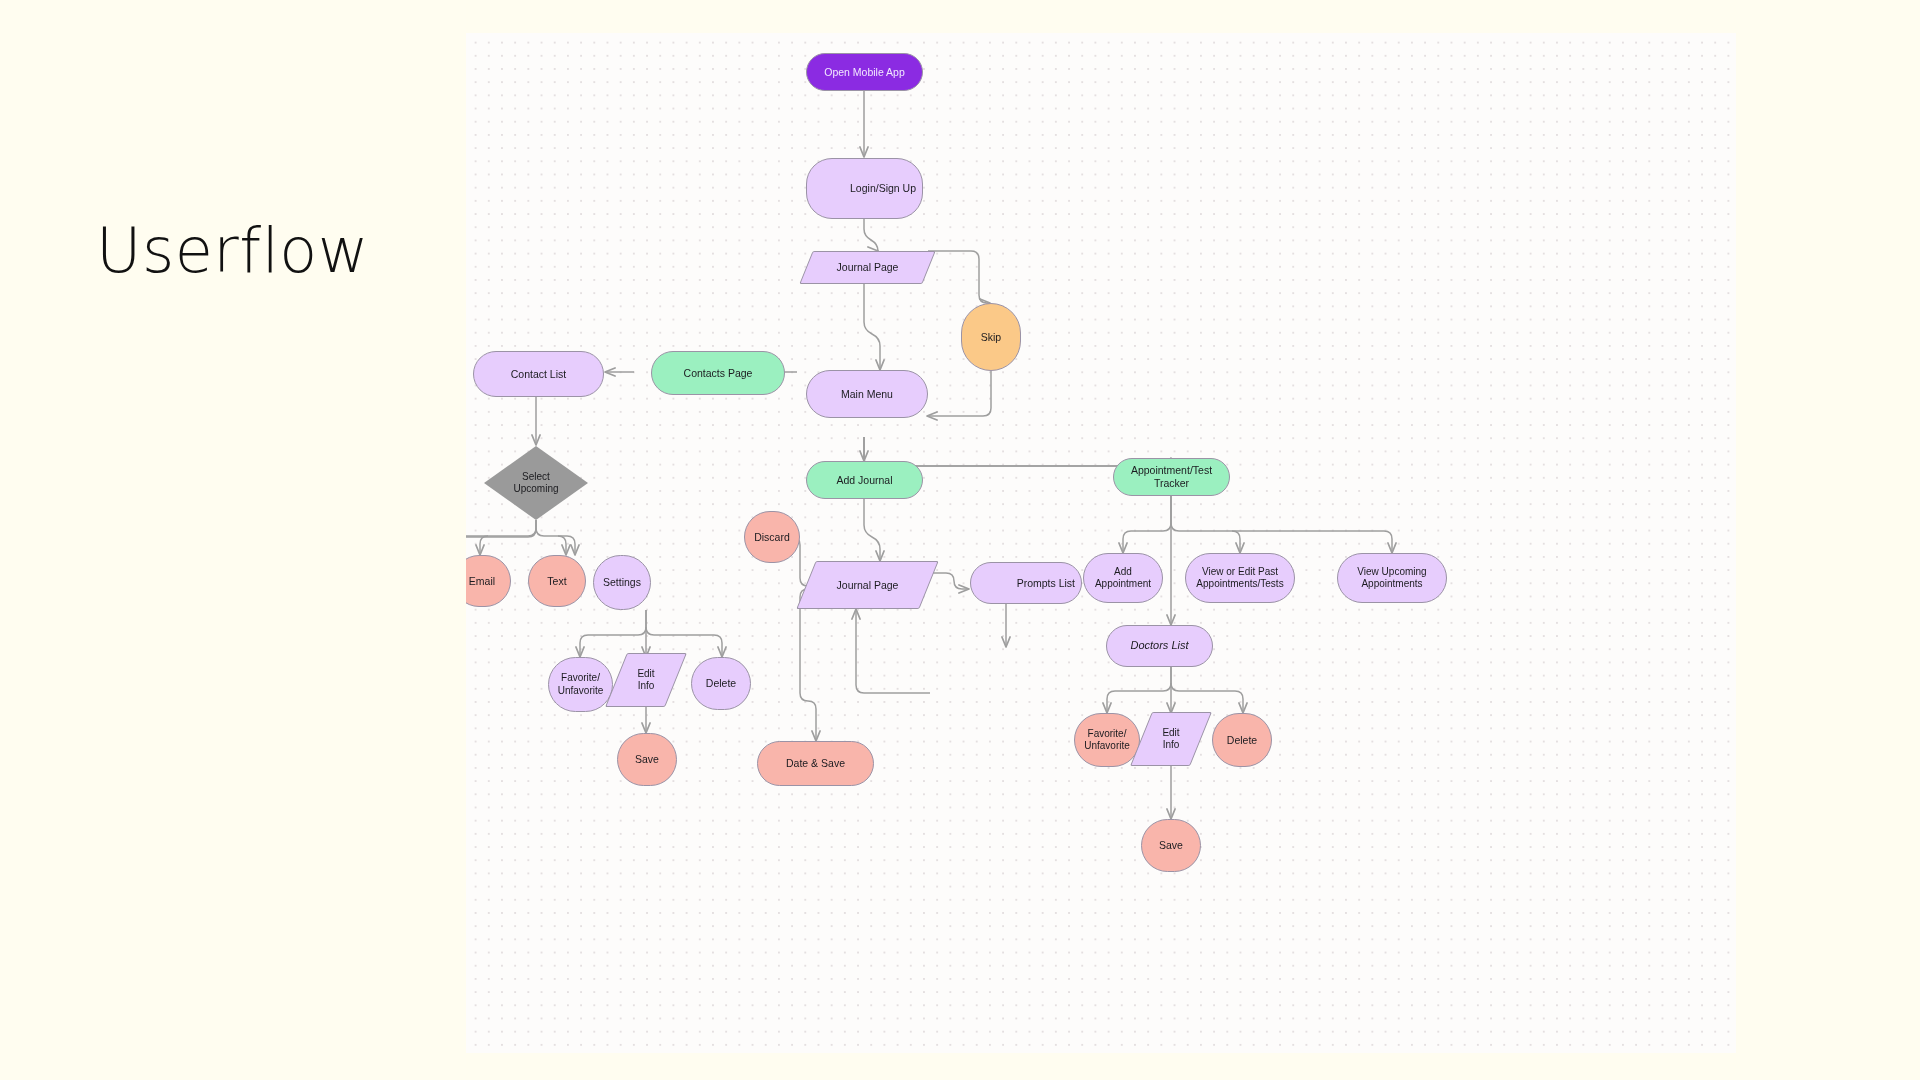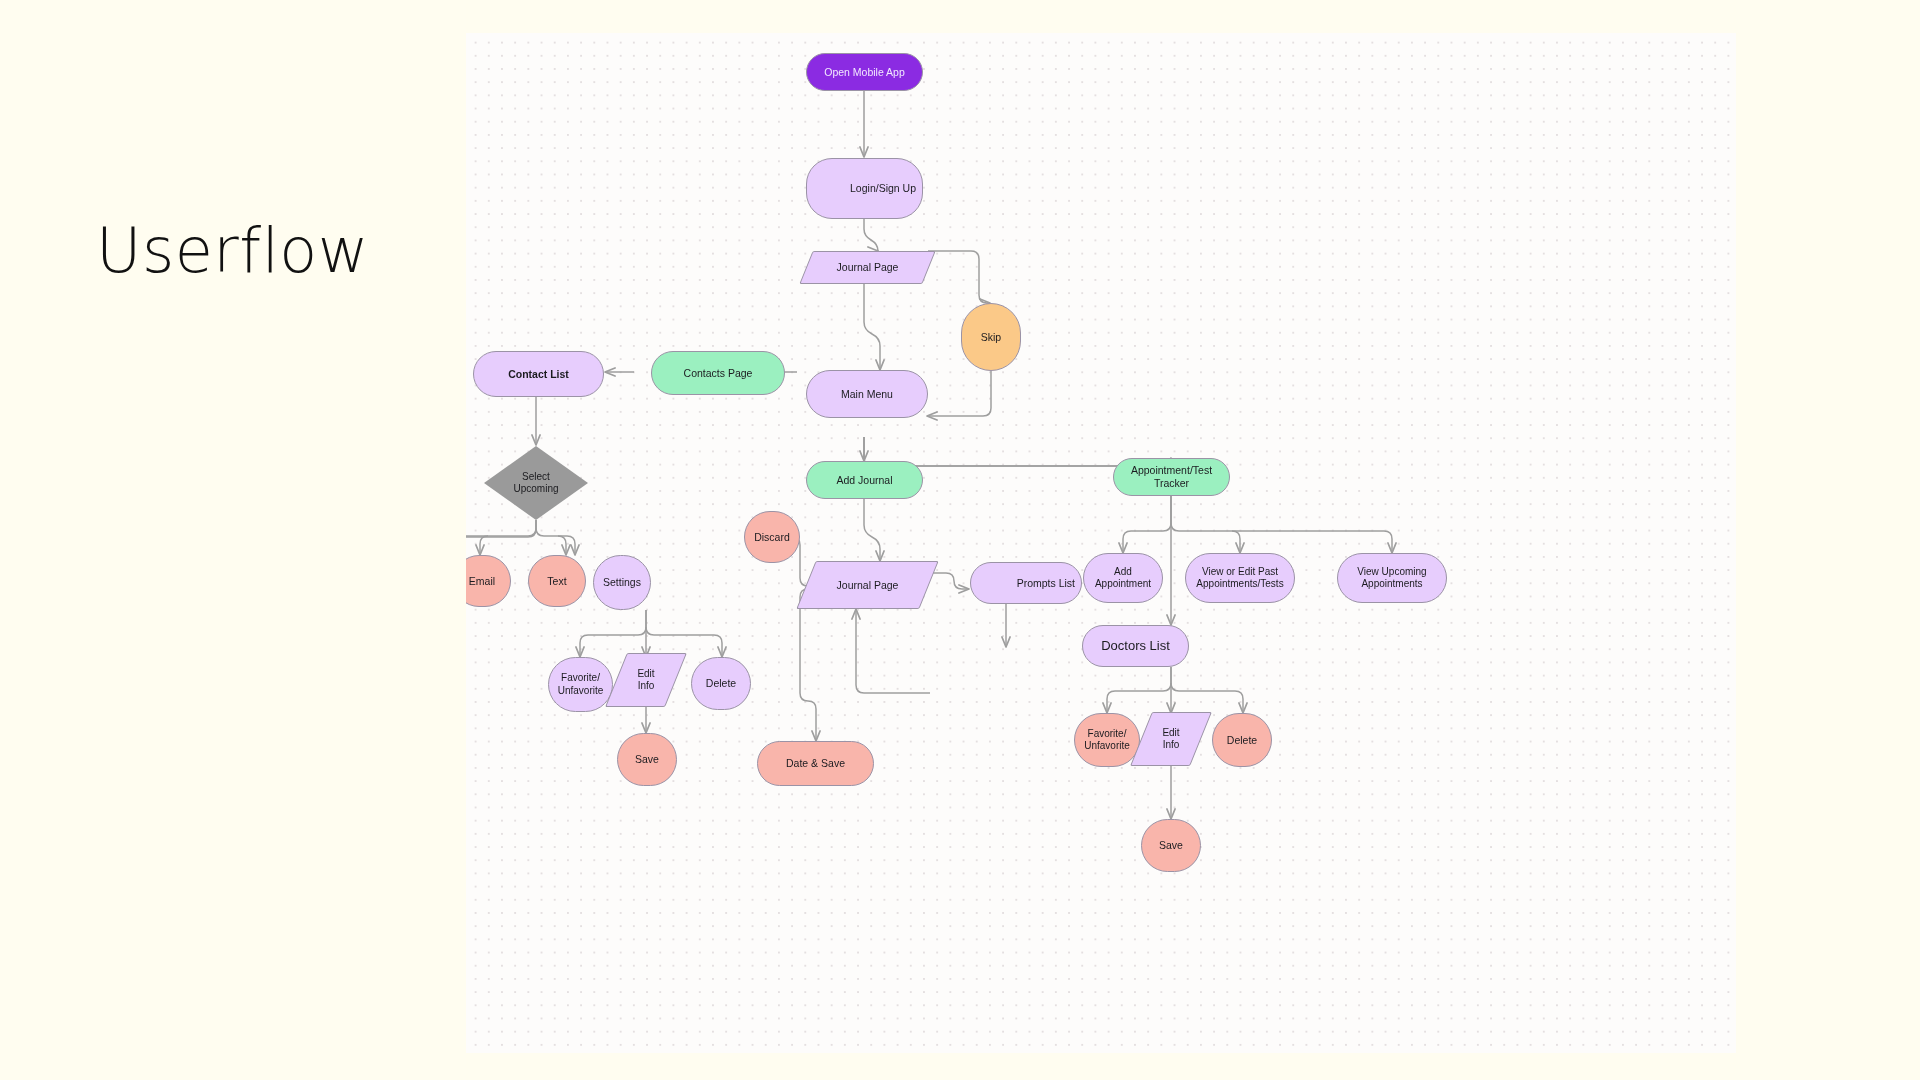--- a/index.html
+++ b/index.html
@@ -221,21 +221,21 @@
     </div>
 
     <div class="node rounded c-lilac" style="left:340px; top:337px; width:122px; height:48px; font-size:10.5px;">
       <span class="lbl">Main Menu</span>
     </div>
 
     <div class="node rounded c-green" style="left:185px; top:318px; width:134px; height:44px; font-size:10.5px;">
       <span class="lbl">Contacts Page</span>
     </div>
 
-    <div class="node rounded c-lilac" style="left:7px; top:318px; width:131px; height:46px; font-size:10.5px;font-weight:bold;">
+    <div class="node rounded c-lilac" style="left:7px; top:318px; width:131px; height:46px; font-size:10.5px;">
       <span class="lbl">Contact List</span>
     </div>
 
     <div class="node diamond c-gray" style="left:18px; top:413px; width:104px; height:74px; font-size:10px;">
       <span class="dm" style="clip-path:polygon(50% 0,100% 50%,50% 100%,0 50%); transform:none; border:none; background:#9a9a9a;"></span>
       <span class="lbl">
         <span>Select</span><br>
         <span>Upcoming</span>
       </span>
     </div>
@@ -311,21 +311,21 @@
         <span>Appointments/Tests</span>
       </span>
     </div>
     <div class="node rounded c-lilac" style="left:871px; top:520px; width:110px; height:50px; font-size:10px;">
       <span class="lbl">
         <span>View Upcoming</span><br>
         <span>Appointments</span>
       </span>
     </div>
 
-    <div class="node rounded c-lilac" style="left:616px; top:592px; width:107px; height:42px; font-size:13px;">
+    <div class="node rounded c-lilac" style="left:640px; top:592px; width:107px; height:42px; font-size:11px;font-style:italic;">
       <span class="lbl">Doctors List</span>
     </div>
 
     <div class="node squircle c-pink" style="left:608px; top:680px; width:66px; height:54px; font-size:10px;">
       <span class="lbl">
         <span>Favorite/</span><br>
         <span>Unfavorite</span>
       </span>
     </div>
     <div class="node para c-lilac" style="left:675px; top:679px; width:60px; height:54px; font-size:10px;">

